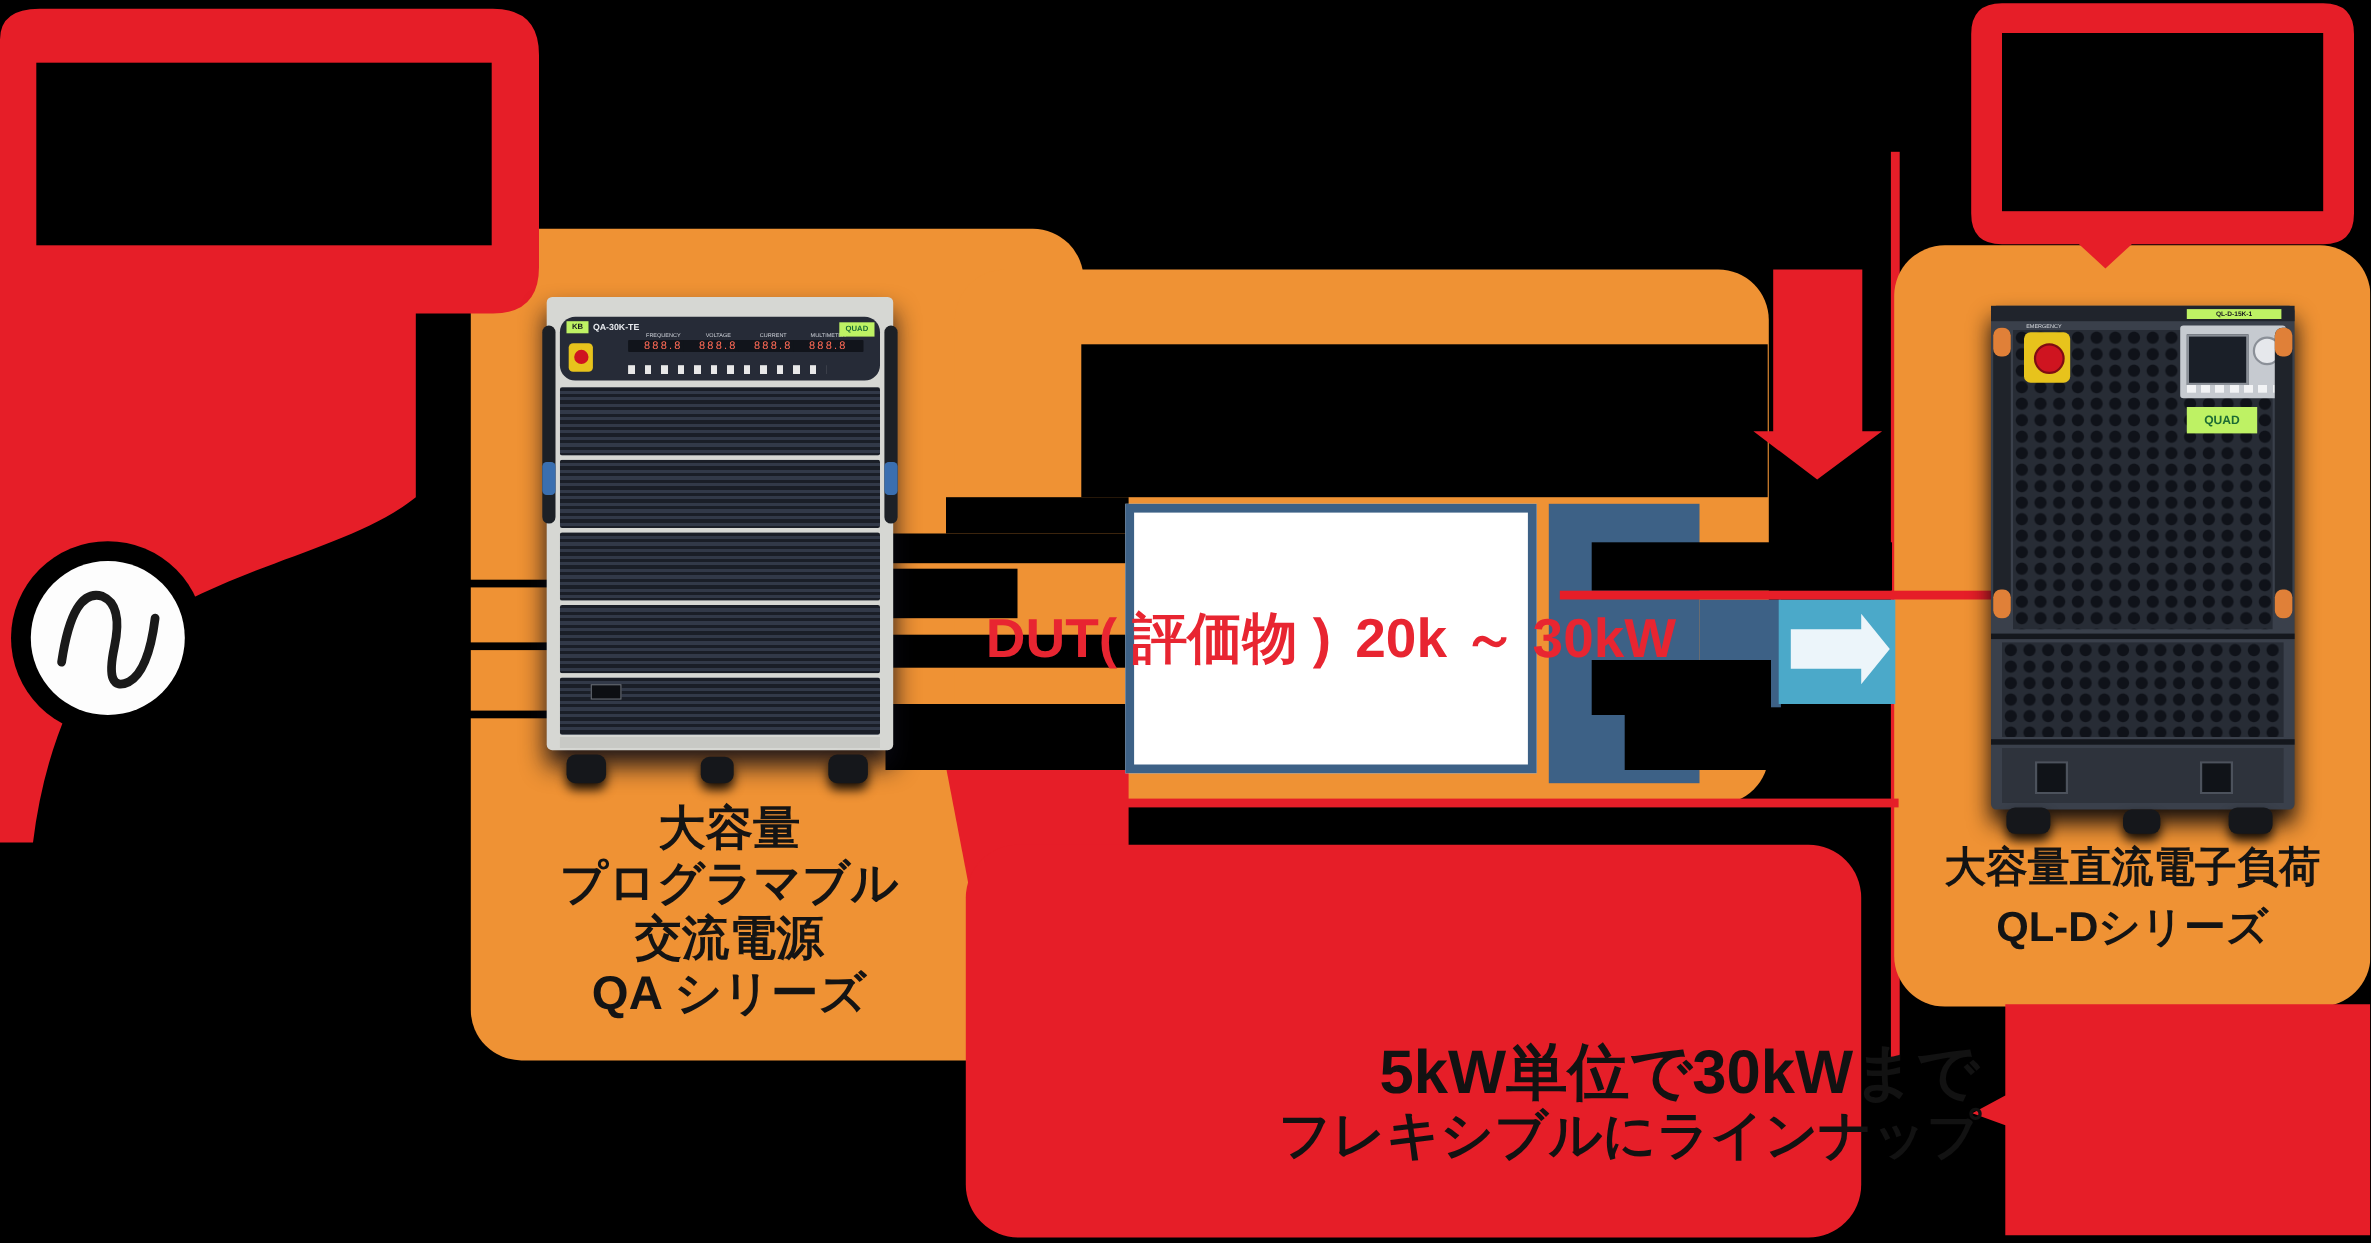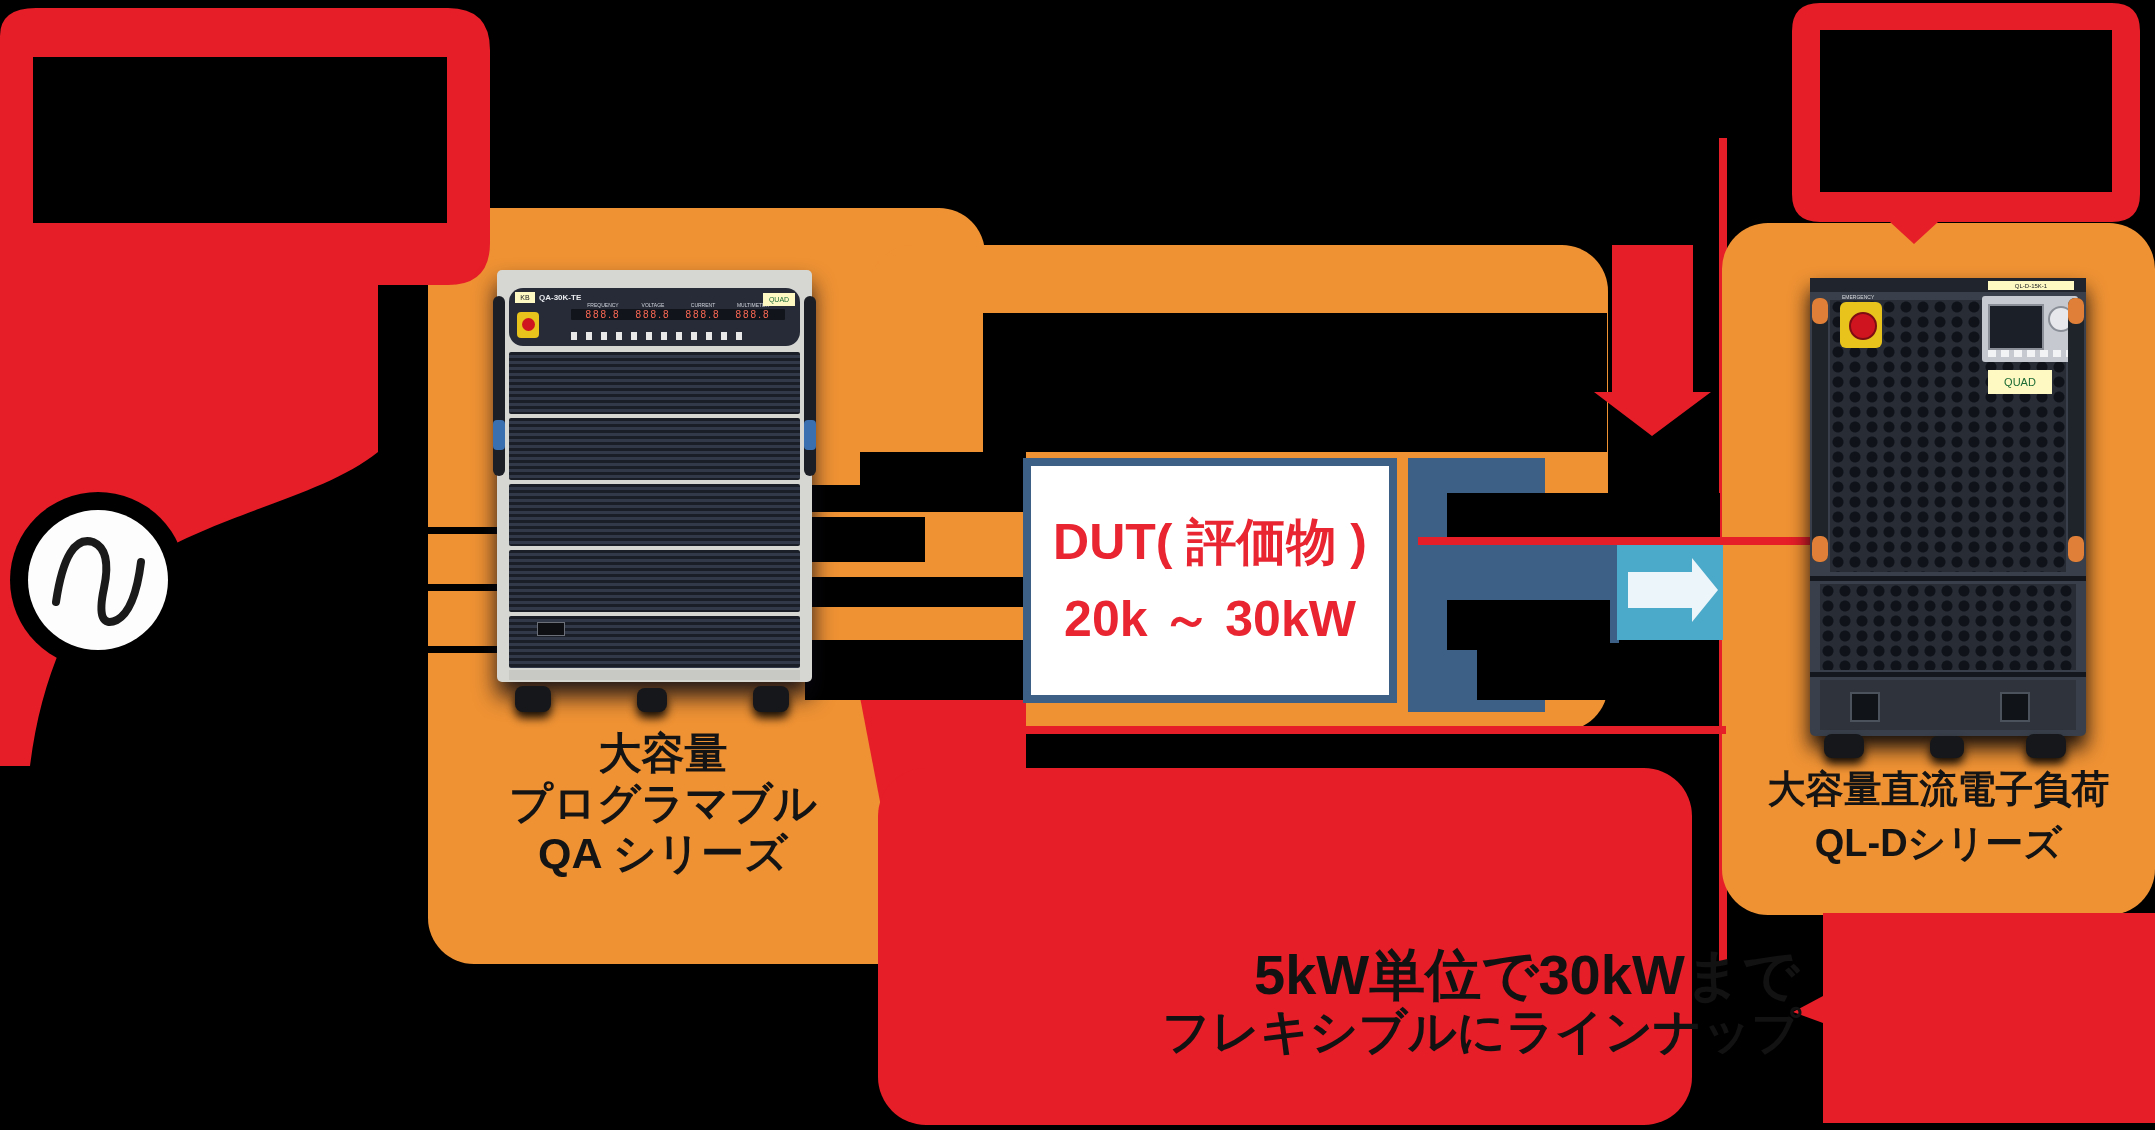--- a/index.html
+++ b/index.html
@@ -6,37 +6,37 @@
   #stage{position:relative;width:2155px;height:1130px;background:#000;overflow:hidden;
          font-family:"Liberation Sans","DejaVu Sans",sans-serif;}
   .abs{position:absolute;}
   
   .panel{background:#ef9234;border-radius:46px;}
   .knockout{background:#000;}
   
   .redline{background:#e61e28;}
   
   #dut-box{left:1023px;top:458px;width:374px;height:245px;background:#fff;
-           border:8px solid #3d6186;box-sizing:border-box;display:flex;flex-direction:column;
+           border:8px solid #3d6186;box-sizing:border-box;display:flex;flex-direction:row;
            align-items:center;justify-content:center;gap:22px;}
   #dut-box .dut-line{color:#e82531;font-size:50px;font-weight:bold;line-height:1.1;white-space:nowrap;}
   .bluebar{background:#3d6186;}
   #cyan-block{left:1617px;top:545px;width:106px;height:95px;background:#4ba9c9;}
   
   .blackbar{background:#000;}
   
   #bubble{left:878px;top:768px;width:814px;height:357px;background:#e61e28;border-radius:48px;}
   .jp-black{color:#121212;font-weight:bold;white-space:nowrap;}
   .caption{color:#141414;font-weight:bold;text-align:center;}
   
   #qa-unit{left:497px;top:262px;width:315px;height:432px;}
   #qa-body{left:0;top:8px;width:315px;height:412px;background:#d6d7d3;border-radius:5px;
            box-shadow:0 14px 22px rgba(10,10,20,.9);}
   #qa-cpanel{left:12px;top:18px;width:291px;height:58px;background:#262b37;border-radius:14px;}
-  .chip{background:#fef9c3;color:#16181d;font-weight:normal;display:flex;align-items:center;justify-content:center;}
+  .chip{background:#bef264;color:#16181d;font-weight:bold;display:flex;align-items:center;justify-content:center;}
   .meter{position:absolute;top:14px;width:64px;height:24px;}
   .meter .mlabel{display:block;color:#cfd3da;font-size:5px;text-align:center;}
   .meter .mval{display:block;margin-top:1px;background:#11141b;color:#ff6a55;font-size:10px;
                text-align:center;letter-spacing:2px;border-radius:1px;}
   .vent{background:#2c3340;background-image:repeating-linear-gradient(180deg,#1a1e27 0 3px,#323948 3px 6px);
         border-radius:2px;}
   .caster{background:#15171b;border-radius:8px;box-shadow:0 6px 10px rgba(0,0,0,.9);}
   
   #ql-unit{left:1810px;top:278px;width:276px;height:482px;}
   #ql-body{left:0;top:0;width:276px;height:458px;background:#3a404b;border-radius:5px;
@@ -159,20 +159,21 @@
     </div>
 
     <div class="abs caster" style="left:18px;top:424px;width:36px;height:26px;"></div>
     <div class="abs caster" style="left:140px;top:426px;width:30px;height:24px;"></div>
     <div class="abs caster" style="left:256px;top:424px;width:36px;height:26px;"></div>
   </div>
 
   <div class="abs caption" style="left:478px;top:728px;width:370px;font-size:43px;line-height:50px;">
     <div>大容量</div>
     <div>プログラマブル</div>
+    <div>交流電源</div>
     <div>QA シリーズ</div>
   </div>
 
   <div class="abs" id="ql-unit">
     <div class="abs" id="ql-body">
       <div class="abs" style="left:0;top:0;width:276px;height:14px;background:#20242c;"></div>
       <div class="abs chip" style="left:178px;top:3px;width:86px;height:9px;font-size:6px;">QL-D-15K-1</div>
       <div class="abs" style="left:32px;top:16px;color:#d8dbe0;font-size:5px;">EMERGENCY</div>
 
       <div class="abs honey" style="left:20px;top:22px;width:236px;height:272px;"></div>

